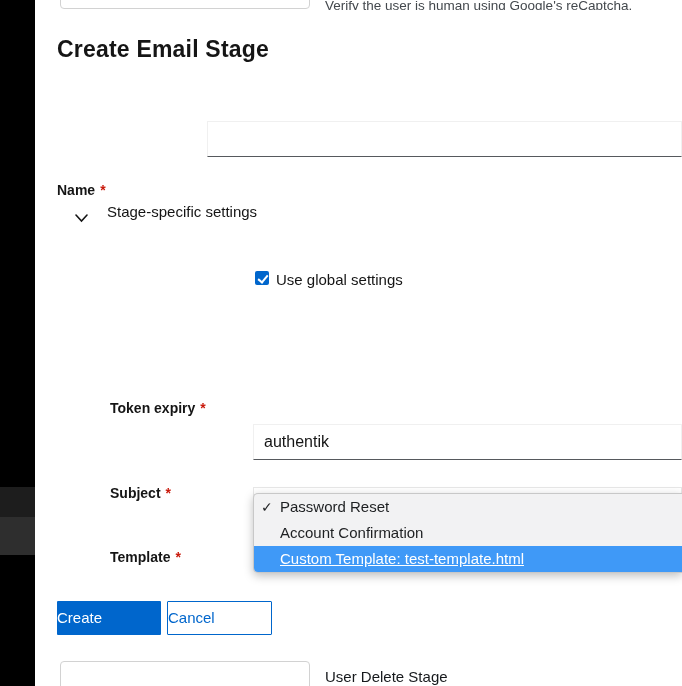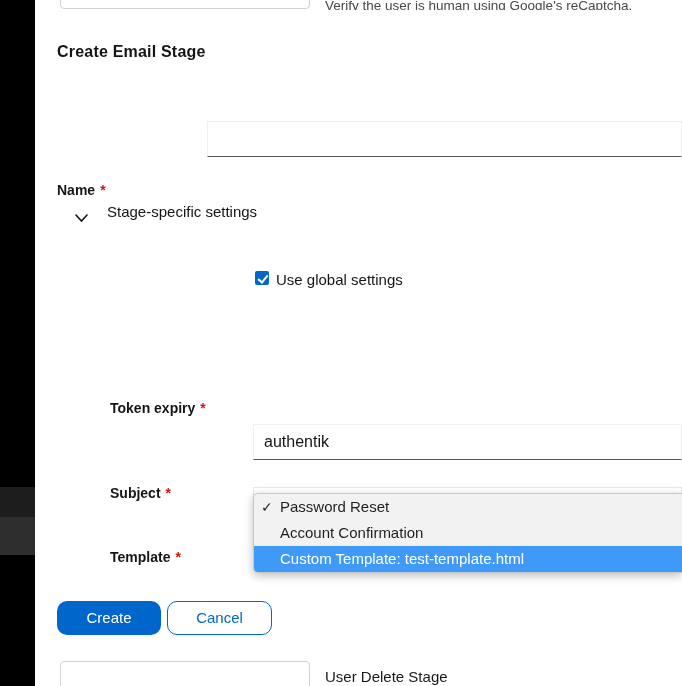--- a/index.html
+++ b/index.html
@@ -20,21 +20,21 @@
   .strip.top { top: 0; height: 10px; }
   .strip.bottom { top: 659px; height: 27px; }
   .cellbox { position: absolute; border: 1px solid #d2d2d2; border-radius: 4px; background: #fff; box-sizing: border-box; }
   .strip.top .cellbox { left: 25px; top: -20px; width: 250px; height: 29px; }
   .strip.bottom .cellbox { left: 25px; top: 2px; width: 250px; height: 40px; }
   .strip.top .txt { position: absolute; left: 290px; top: -2px; font-size: 13.5px; color: #43484d; white-space: nowrap; }
   .strip.bottom .txt { position: absolute; left: 290px; top: 9px; font-size: 15px; color: #16191c; white-space: nowrap; }
 
   
   .modal { position: absolute; left: 35px; top: 10px; right: 0; height: 649px; background: #fff; }
-  .modal-title { position: absolute; left: 22px; top: 33px; font-size: 16px; font-weight: 600; color: #151515; letter-spacing: 0.2px; }
+  .modal-title { position: absolute; left: 22px; top: 26px; font-size: 23px; font-weight: 600; color: #151515; letter-spacing: 0.2px; }
 
   .flabel { position: absolute; font-size: 14px; font-weight: bold; color: #151515; white-space: nowrap; margin-top: 48px; }
   .flabel .req { color: var(--danger, #c9190b); margin-left: 5px; }
 
   .tinput {
     position: absolute; right: 0; height: 36px; background: #fff;
     border: 1px solid #f0f0f0; border-bottom: 1px solid #56595d;
     box-sizing: border-box; font-size: 16px; color: #151515;
     line-height: 34px; padding: 0 10px; white-space: nowrap; overflow: hidden;
   }
@@ -58,25 +58,25 @@
   .selstub { position: absolute; left: 218px; top: 477px; right: 0; height: 36px; border: 1px solid #e7e7e7; background: #fff; box-sizing: border-box; }
 
   
   .menu {
     position: absolute; left: 218px; right: 0; top: 483px;
     background: #f2f2f3; border: 1px solid #c8c8c8; border-right: none;
     border-radius: 5px 0 0 5px; overflow: hidden;
     box-shadow: 0 3px 10px rgba(0,0,0,0.25);
   }
   .menu .opt { position: relative; height: 26px; line-height: 26px; font-size: 15px; color: #1d1f21; padding-left: 26px; white-space: nowrap; cursor: default; }
-  .menu .opt.hl { background: var(--highlight, #3f99f7); color: #fff; }
+  .menu .opt.hl { background: var(--highlight, #3f99f7); color: #fff; text-decoration: underline; }
   .menu .opt .chk { position: absolute; left: 7px; top: 0; font-size: 14px; }
 
   
-  .btn { position: absolute; top: 591px; height: 34px; border-radius: 10px; font-size: 15px; line-height: 34px; text-align: center; box-sizing: border-box; cursor: pointer; }
+  .btn { position: absolute; top: 591px; height: 34px; border-radius: 1px; font-size: 15px; line-height: 34px; text-align: left; box-sizing: border-box; cursor: pointer; }
   .btn.primary { left: 22px; width: 104px; background: var(--primary, #06c); color: #fff; }
   .btn.secondary { left: 132px; width: 105px; background: #fff; border: 1px solid var(--primary, #06c); color: var(--primary, #06c); line-height: 32px; }
 </style>
 </head>
 <body>
 
 <div class="screen">
 
   <div class="sidebar">
     <div class="blk1"></div>

